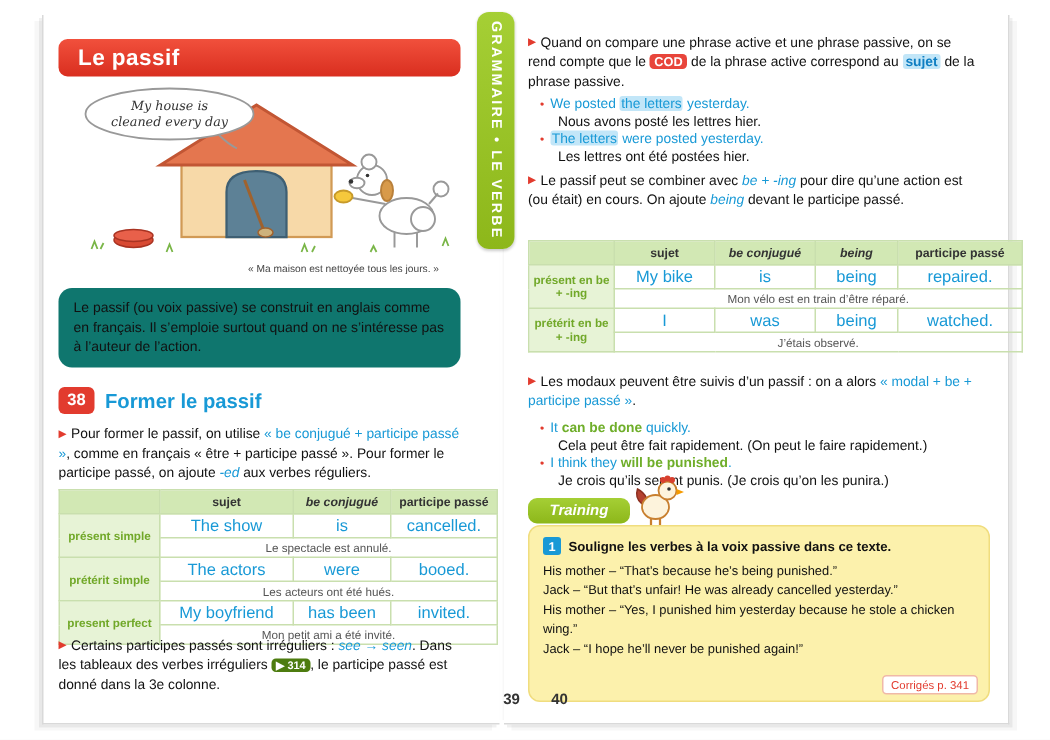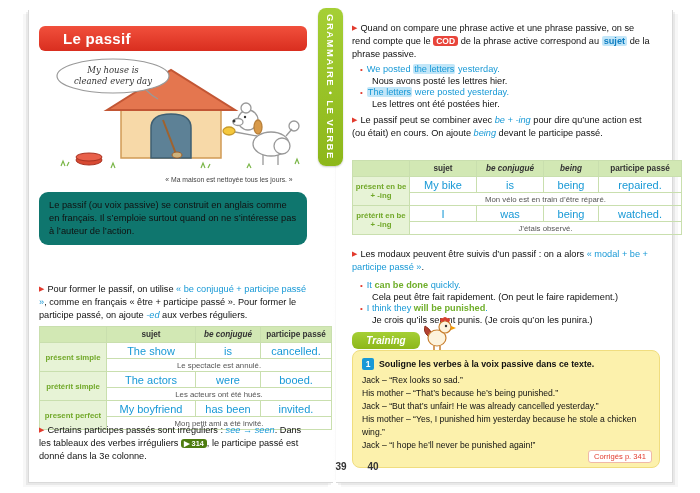--- a/index.html
+++ b/index.html
@@ -12,21 +12,21 @@
   .page-left  { left:28px;  width:304px; border-left:1px solid #d9d9d9; border-bottom:1px solid #d9d9d9;
                 box-shadow:-2px 2px 0 rgba(0,0,0,.06), -5px 4px 0 rgba(0,0,0,.03); }
   .page-right { left:336px; width:336px; border-right:1px solid #d9d9d9; border-bottom:1px solid #d9d9d9;
                 box-shadow:2px 2px 0 rgba(0,0,0,.06), 5px 4px 0 rgba(0,0,0,.03); }
   .gutter { position:absolute; left:330px; top:10px; width:8px; height:470px;
             background:linear-gradient(90deg, rgba(0,0,0,.08), rgba(255,255,255,0) 45%, rgba(255,255,255,0) 55%, rgba(0,0,0,.08)); }
 
   
   .title-banner { position:absolute; left:10px; top:16px; width:268px; height:25px; box-sizing:border-box;
     border-radius:6px; background:linear-gradient(180deg,#f1503c,#d92e1f);
-    color:#fff; font-size:15px; font-weight:bold; line-height:25px; padding-left:24px; letter-spacing:.3px; }
+    color:#fff; font-size:15px; font-weight:bold; line-height:25px; padding-left:13px; letter-spacing:.3px; }
   .illustration { position:absolute; left:22px; top:46px; }
   .caption { position:absolute; left:110px; top:166px; width:180px; text-align:center; font-size:6.8px; color:#444; }
   .info-box { position:absolute; left:10px; top:182px; width:268px; box-sizing:border-box; padding:7px 10px;
     background:#0f766e; border-radius:9px; font-size:9.3px; line-height:1.4; }
   .section-head { position:absolute; left:10px; top:248px; display:flex; align-items:center; gap:7px; }
   .section-badge { width:24px; height:18px; background:#e23b2e; border-radius:4px; color:#fff;
     font-weight:bold; font-size:11px; display:flex; align-items:center; justify-content:center; }
   .section-title { color:#1899d6; font-weight:bold; font-size:13.5px; }
 
   .para { font-size:9.2px; line-height:1.42; }
@@ -145,20 +145,24 @@
         <path d="M95 34 q6 6 12 9" fill="none" stroke="#999" stroke-width="1.2"></path>
         <text x="62" y="17" text-anchor="middle" font-size="8.5" font-style="italic" font-family="DejaVu Serif, serif" fill="#333">My house is</text>
         <text x="62" y="28" text-anchor="middle" font-size="8.5" font-style="italic" font-family="DejaVu Serif, serif" fill="#333">cleaned every day</text>
       </g>
     </svg>
 
     <div class="caption">« Ma maison est nettoyée tous les jours. »</div>
 
     <div class="info-box">Le passif (ou voix passive) se construit en anglais comme en français. Il s’emploie surtout quand on ne s’intéresse pas à l’auteur de l’action.</div>
 
+    <div class="section-head">
+      <div class="section-badge">38</div>
+      <div class="section-title">Former le passif</div>
+    </div>
 
     <div class="para p-form">
       <span class="bullet">▶</span><span>Pour former le passif, on utilise </span><span class="blue">« be conjugué + participe passé »</span><span>, comme en français « être + participe passé ». Pour former le participe passé, on ajoute </span><span class="itblue">-ed</span><span> aux verbes réguliers.</span>
     </div>
 
     <table class="gtable t-left">
       <tbody>
           <tr>
         <th class="c0"></th>
         <th class="c1">sujet</th>
@@ -285,21 +289,20 @@
       <circle cx="24" cy="12" r="1.2" fill="#333"></circle>
       <line x1="12" y1="32" x2="12" y2="37" stroke="#c87f2f" stroke-width="1.5"></line>
       <line x1="18" y1="32" x2="18" y2="37" stroke="#c87f2f" stroke-width="1.5"></line>
     </svg>
 
     <div class="exercise-box">
       <div class="exercise-head">
         <div class="exercise-num">1</div>
         <div class="exercise-title">Souligne les verbes à la voix passive dans ce texte.</div>
       </div>
-      <div class="dialog-line">Jack – “Rex looks so sad.”</div>
       <div class="dialog-line">His mother – “That’s because he’s being punished.”</div>
       <div class="dialog-line">Jack – “But that’s unfair! He was already cancelled yesterday.”</div>
       <div class="dialog-line">His mother – “Yes, I punished him yesterday because he stole a chicken wing.”</div>
       <div class="dialog-line">Jack – “I hope he’ll never be punished again!”</div>
       <div class="answers-link">Corrigés p. 341</div>
     </div>
   </div>
 
   <div class="pagenum pn-left">39</div>
   <div class="pagenum pn-right">40</div>

